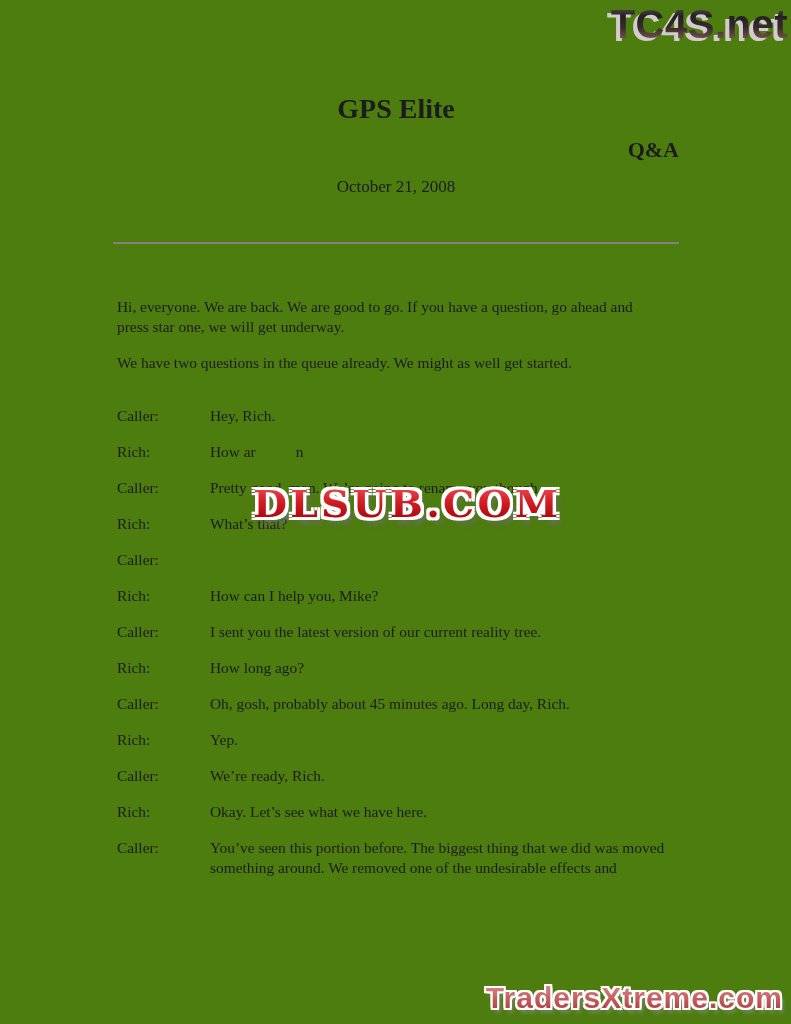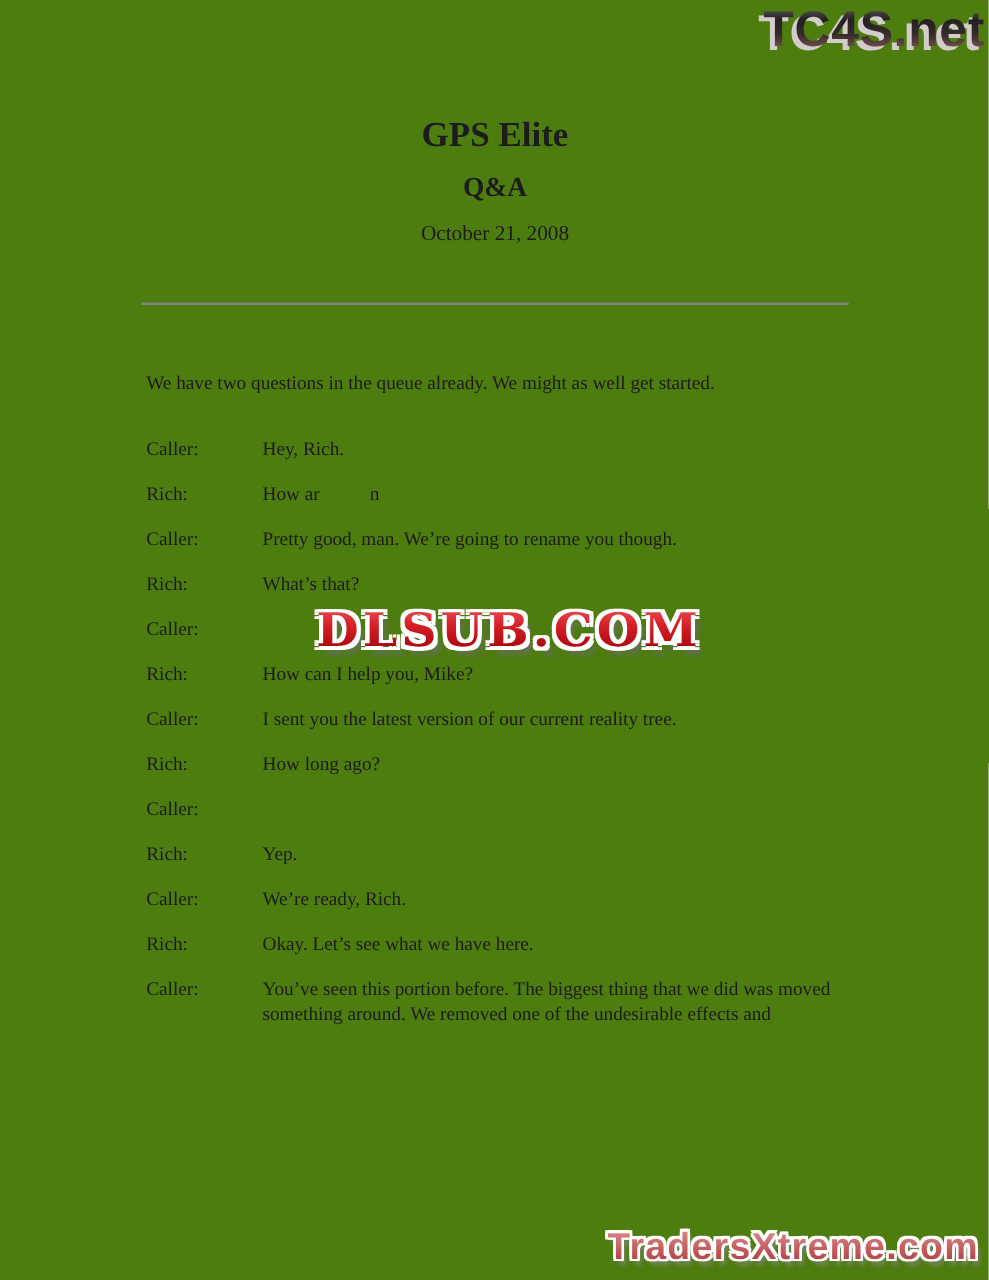--- a/index.html
+++ b/index.html
@@ -30,21 +30,21 @@
     .tc4s .fill-layer {
       background:linear-gradient(180deg,#6e6a69 0%,#242021 32%,#362a2c 58%,#9a6b60 100%);
       -webkit-background-clip:text; background-clip:text;
       color:transparent;
     }
   }
 
   
   .doc-header { width:566px; margin:0 0 0 113px; text-align:center; }
   .doc-title   { margin:94px 0 0; font-size:28px; line-height:30px; font-weight:bold;text-align:center; }
-  .doc-subtitle{ margin:14px 0 0; font-size:22px; line-height:24px; font-weight:bold; }
+  .doc-subtitle{ margin:14px 0 0; font-size:22px; line-height:24px; font-weight:bold;text-align:right; }
   .doc-date    { margin:14px 0 0; font-size:17px; line-height:22px; font-weight:normal; }
 
   .divider {
     margin:44px 0 0 113px; width:566px; height:0;
     border-top:2px solid #828282;
   }
 
   
   .body-copy { margin-left:117px; width:580px; font-size:15.4px; }
   .body-copy p {
@@ -118,20 +118,22 @@
 
   <div class="doc-header">
     <div class="doc-title">GPS Elite</div>
     <div class="doc-subtitle">Q&amp;A</div>
     <div class="doc-date">October 21, 2008</div>
   </div>
 
   <div class="divider"></div>
 
   <div class="body-copy">
+    <p>Hi, everyone. We are back. We are good to go. If you have a question, go ahead and
+press star one, we will get underway.</p>
     <p>We have two questions in the queue already. We might as well get started.</p>
   </div>
 
   <div class="dialog">
       <div class="dialog-row">
         <span class="speaker">Caller:</span>
         <span class="line">Hey, Rich.</span>
       </div>
       <div class="dialog-row">
         <span class="speaker">Rich:</span>
@@ -156,20 +158,21 @@
       <div class="dialog-row">
         <span class="speaker">Caller:</span>
         <span class="line">I sent you the latest version of our current reality tree.</span>
       </div>
       <div class="dialog-row">
         <span class="speaker">Rich:</span>
         <span class="line">How long ago?</span>
       </div>
       <div class="dialog-row">
         <span class="speaker">Caller:</span>
+        <span class="line">Oh, gosh, probably about 45 minutes ago. Long day, Rich.</span>
       </div>
       <div class="dialog-row">
         <span class="speaker">Rich:</span>
         <span class="line">Yep.</span>
       </div>
       <div class="dialog-row">
         <span class="speaker">Caller:</span>
         <span class="line">We’re ready, Rich.</span>
       </div>
       <div class="dialog-row">

